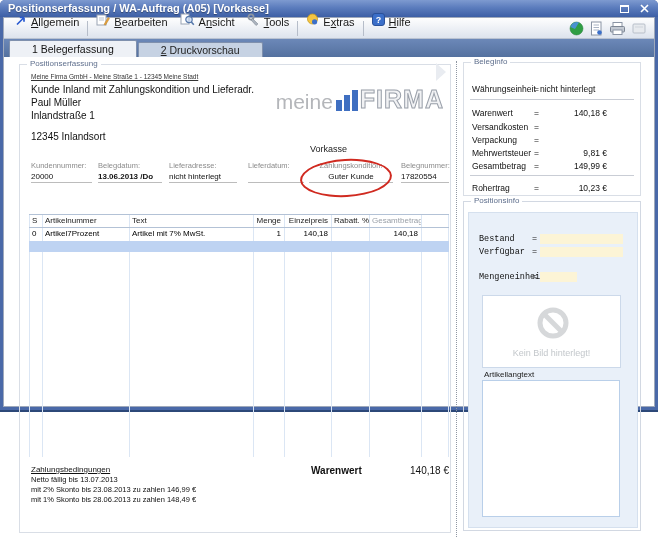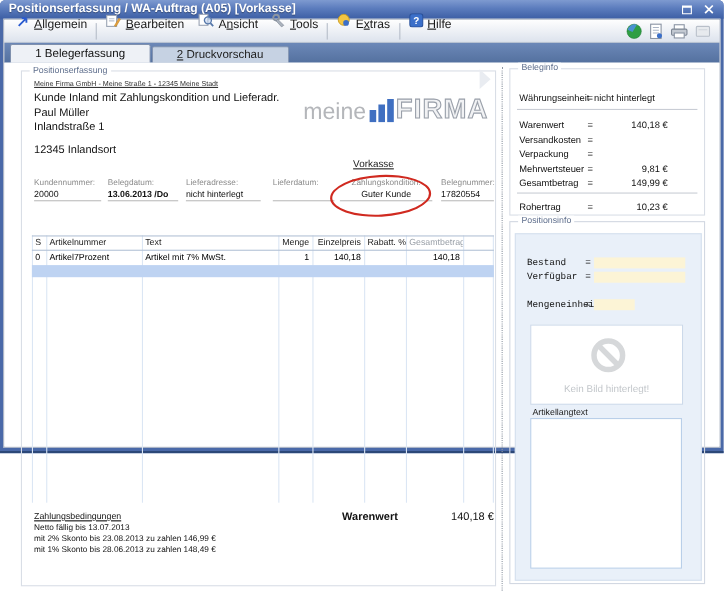--- a/index.html
+++ b/index.html
@@ -55,21 +55,21 @@
   .sender { position:absolute; left:27px; top:16px; font-size:6.5px; color:#333;
             text-decoration:underline; white-space:nowrap; }
   .addr { position:absolute; left:27px; font-size:10px; color:#111; white-space:nowrap; }
   .logo { position:absolute; left:292px; top:30px; width:148px; display:flex;
           align-items:flex-end; justify-content:flex-end; }
   .logo-meine { font-size:21px; color:#b4b6ba; line-height:1; }
   .logo-bars { display:flex; align-items:flex-end; gap:2px; margin:0 2px 1px 3px; }
   .logo-bars span { display:block; width:6px; background:#3f6fc1; }
   .logo-firma { font-size:25px; font-weight:bold; letter-spacing:1px; line-height:1;
                 color:#f1f2f4; -webkit-text-stroke:1px #9aa0aa; }
-  .doctype { position:absolute; left:317px; top:87px; font-size:9px; color:#222;text-decoration:underline; }
+  .doctype { position:absolute; left:306px; top:87px; font-size:9px; color:#222; }
 
   .field { position:absolute; top:104px; }
   .f-label { font-size:7.5px; color:#8b8b8b; white-space:nowrap; }
   .f-value { font-size:8px; color:#111; height:13px; line-height:14px;
              border-bottom:1px solid #bcbcbc; white-space:nowrap; }
   .f-value.bold { font-weight:bold; }
   .ellipse { position:absolute; left:296px; top:102px; width:92px; height:38px;
              border:2px solid #d02a20; border-radius:50%; transform:rotate(-3deg); }
 
   

